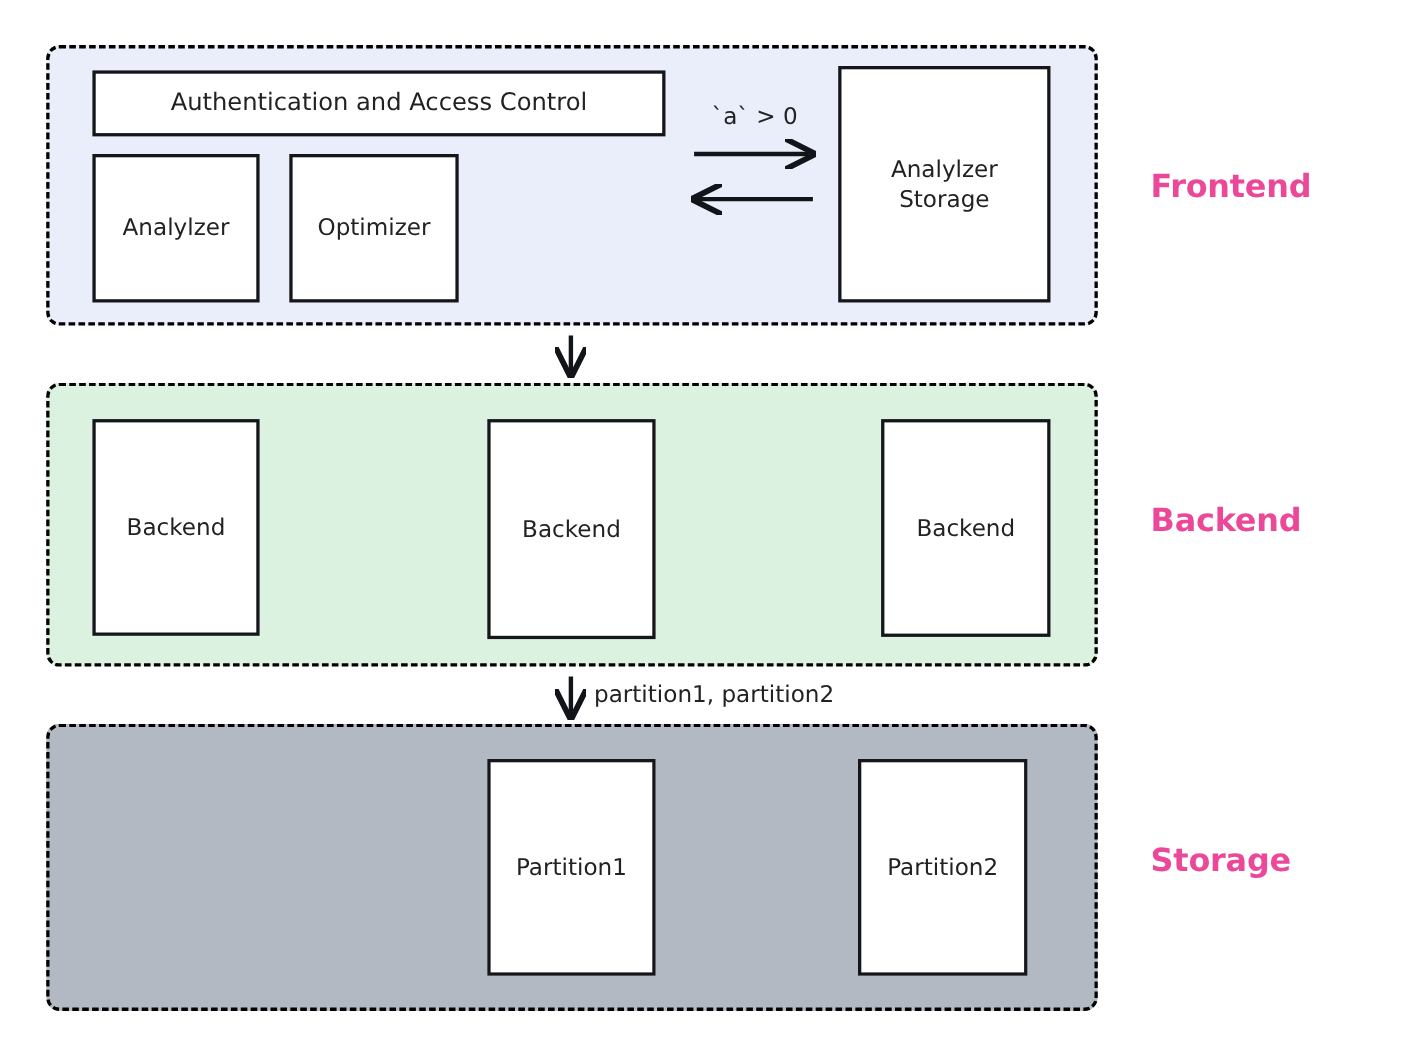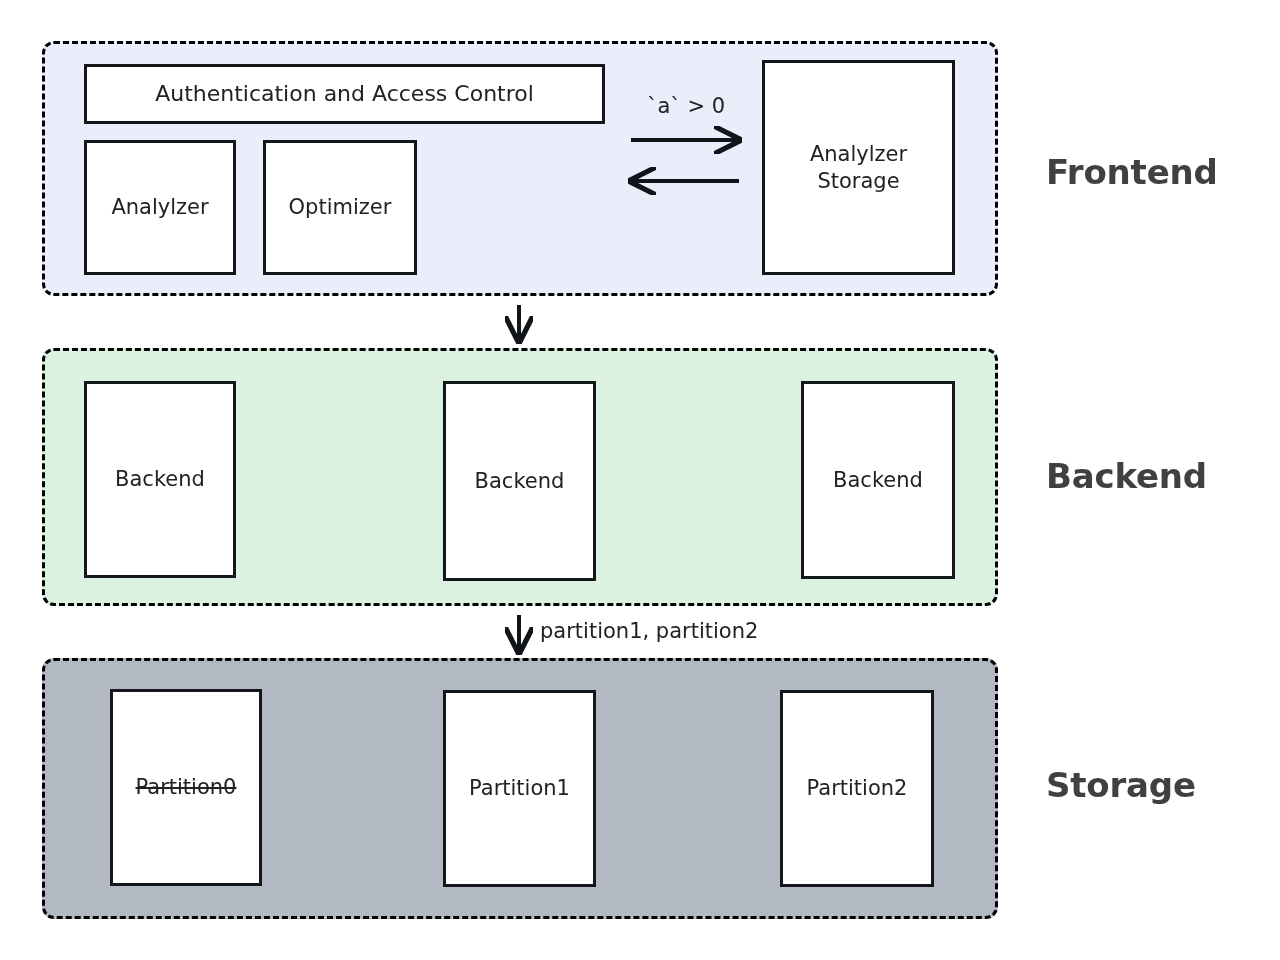--- a/index.html
+++ b/index.html
@@ -73,23 +73,23 @@
 
   #node-partition-0{ left: 110px; top: 689px; width: 152px; height: 197px; }
   #node-partition-1{ left: 443px; top: 690px; width: 153px; height: 197px; }
   #node-partition-2{ left: 780px; top: 690px; width: 154px; height: 197px; }
 
   .strike { text-decoration: line-through; text-decoration-thickness: 2px; }
 
   
   .tier-caption {
     position: absolute;
-    font-size: 34px;
+    font-size: 29px;
     font-weight: bold;
-    color: #404040;
+    color: #ec4899;
     white-space: nowrap;
     letter-spacing: -0.2px;
   }
   #caption-frontend { left: 1046px; top: 152px; }
   #caption-backend  { left: 1046px; top: 456px; }
   #caption-storage  { left: 1046px; top: 765px; }
 
   
   .edge-label {
     position: absolute;
@@ -140,23 +140,20 @@
   <div class="node" id="node-backend-2">Backend</div>
 
   <div class="node" id="node-backend-3">Backend</div>
 
   <div class="tier-caption" id="caption-backend">Backend</div>
 
   <div class="edge-label" id="label-partitions-down">partition1, partition2</div>
 
   <div class="tier" id="tier-storage"></div>
 
-  <div class="node" id="node-partition-0">
-    <span class="strike">Partition0</span>
-  </div>
 
   <div class="node" id="node-partition-1">
     <span>Partition1</span>
   </div>
 
   <div class="node" id="node-partition-2">
     <span>Partition2</span>
   </div>
 
   <div class="tier-caption" id="caption-storage">Storage</div>

